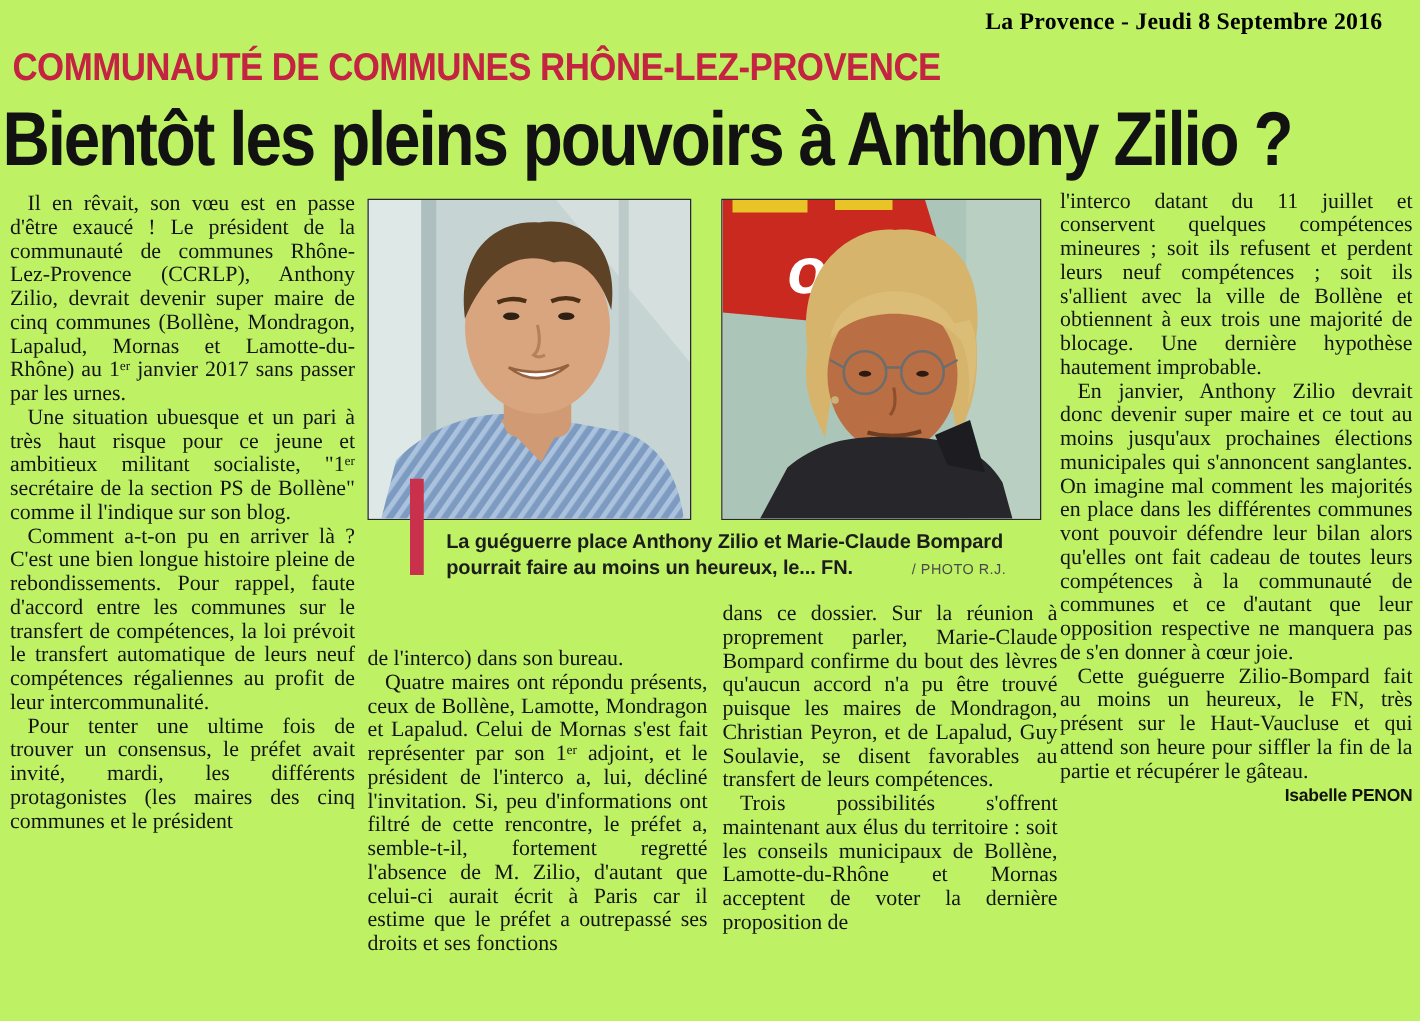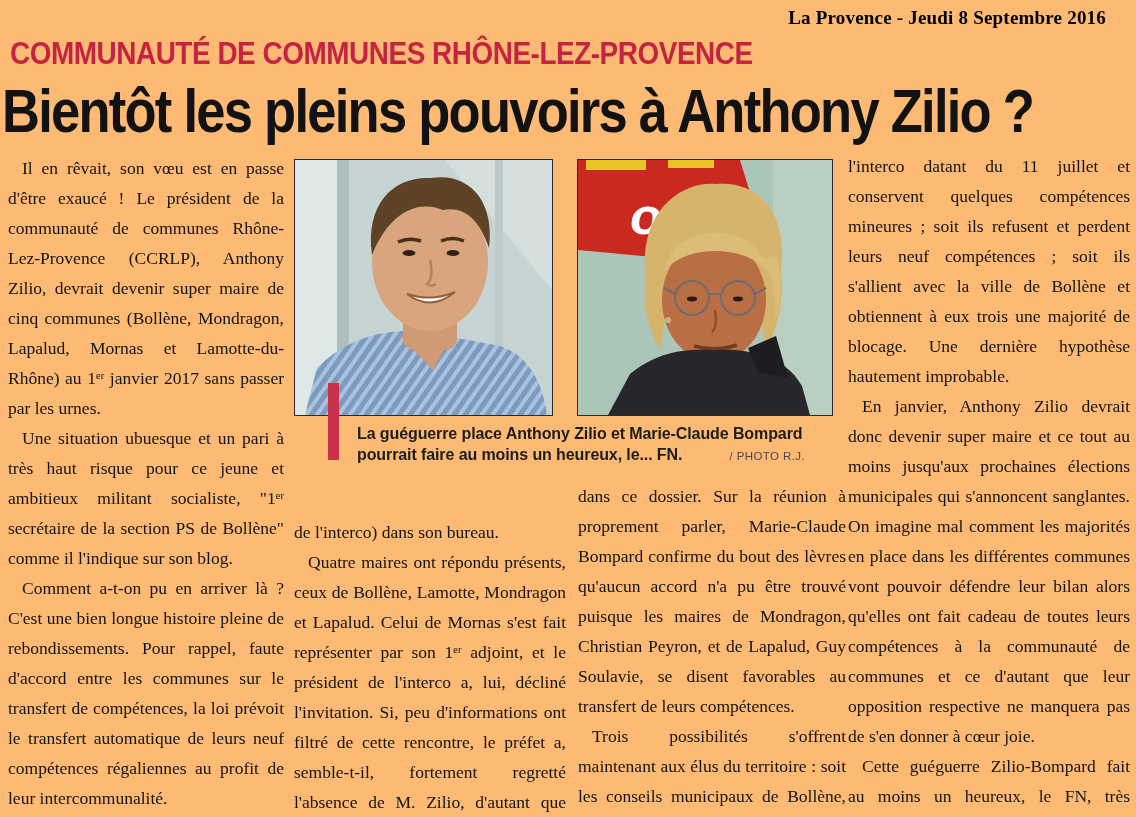--- a/index.html
+++ b/index.html
@@ -1,39 +1,39 @@
 <!DOCTYPE html>
 <html lang="fr"><head>
 <meta charset="utf-8">
 <style>
   html,body { margin:0; padding:0; background:#e8e8e8; }
   .page {
     position:relative; width:1136px; height:817px; margin:0 auto;
-    background:#fdba74; overflow:hidden;
+    background:#bef264; overflow:hidden;
     font-family:"Liberation Serif", serif; color:#1a1a1a;
   }
   .masthead-date {
     position:absolute; top:7px; right:30px;
     font-family:"Liberation Serif", serif; font-weight:bold;
     font-size:19px; color:#000; letter-spacing:0.2px; white-space:nowrap;
   }
   .kicker {
     position:absolute; left:10px; top:36px;
     font-family:"Liberation Sans", sans-serif; font-weight:bold;
     font-size:31px; color:#c42342; letter-spacing:-0.5px;
     transform:scaleX(0.90); transform-origin:left center; white-space:nowrap;
   }
   .headline {
     position:absolute; left:2px; top:76px;
     font-family:"Liberation Sans", sans-serif; font-weight:bold;
     font-size:61px; color:#121212; letter-spacing:-2px;
     transform:scaleX(0.86); transform-origin:left top; white-space:nowrap;
   }
   .col {
-    position:absolute; font-size:17.5px; line-height:30px;
+    position:absolute; font-size:17.5px; line-height:19px;
     text-align:justify; color:#141414;
   }
   .col p { margin:0; text-indent:14px; }
   .col p.cont { text-indent:0; }
   .byline {
     text-align:right; text-indent:0 !important;
     font-family:"Liberation Sans", sans-serif; font-weight:bold;
     font-size:14px; letter-spacing:-0.2px; margin-top:1px !important;
     color:#111;
   }
@@ -72,20 +72,21 @@
   <div class="masthead-date">La Provence - Jeudi 8 Septembre 2016</div>
 
   <div class="kicker">COMMUNAUTÉ DE COMMUNES RHÔNE-LEZ-PROVENCE</div>
 
   <h1 class="headline" style="margin:0; font-weight:bold;">Bientôt les pleins pouvoirs à Anthony Zilio ?</h1>
 
   <div class="col" id="col1">
     <p>Il en rêvait, son vœu est en passe d'être exaucé ! Le président de la communauté de communes Rhône-Lez-Provence (CCRLP), Anthony Zilio, devrait devenir super maire de cinq communes (Bollène, Mondragon, Lapalud, Mornas et Lamotte-du-Rhône) au 1ᵉʳ janvier 2017 sans passer par les urnes.</p>
     <p>Une situation ubuesque et un pari à très haut risque pour ce jeune et ambitieux militant socialiste, "1ᵉʳ secrétaire de la section PS de Bollène" comme il l'indique sur son blog.</p>
     <p>Comment a-t-on pu en arriver là ? C'est une bien longue histoire pleine de rebondissements. Pour rappel, faute d'accord entre les communes sur le transfert de compétences, la loi prévoit le transfert automatique de leurs neuf compétences régaliennes au profit de leur intercommunalité.</p>
+    <p>Pour tenter une ultime fois de trouver un consensus, le préfet avait invité, mardi, les différents protagonistes (les maires des cinq communes et le président</p>
   </div>
 
   <div class="photo" id="photo-left">
     <svg width="257" height="255" viewBox="0 0 257 255" xmlns="http://www.w3.org/2000/svg">
       <defs>
         <pattern id="shirtstripes" width="9" height="9" patternUnits="userSpaceOnUse" patternTransform="rotate(35)">
           <rect width="9" height="9" fill="#7d9bc0"></rect>
           <rect width="4" height="9" fill="#aac2dd"></rect>
         </pattern>
       </defs>

